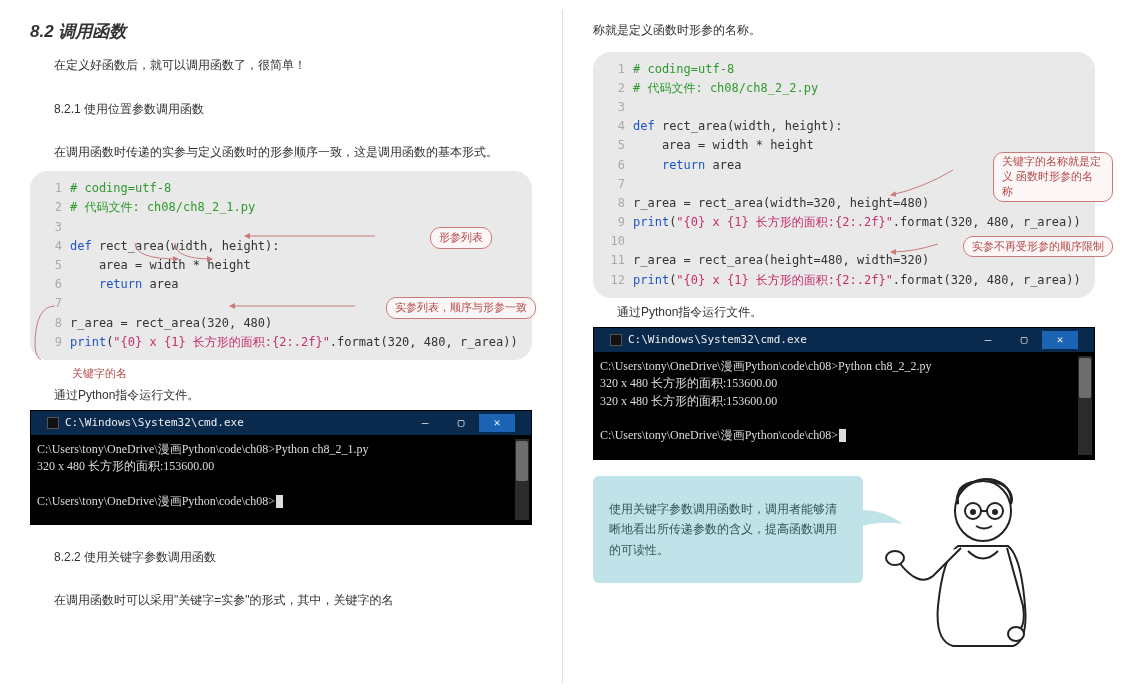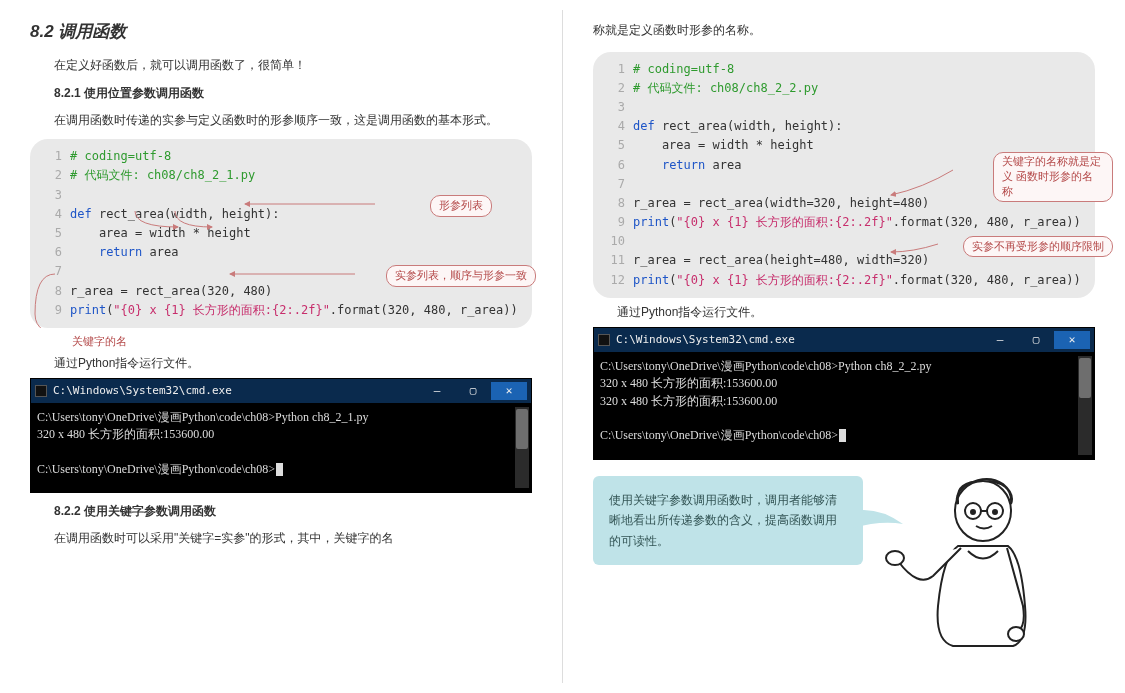--- a/index.html
+++ b/index.html
@@ -17,21 +17,21 @@
     padding: 20px 30px;
     position: relative;
   }
   .divider {
     width: 1px;
     background: #ddd;
     margin: 10px 0;
   }
   .section-num { font-weight: bold; font-size: 17px; margin-bottom: 12px; font-style: italic; }
   .body-text { text-indent: 2em; line-height: 1.8; margin-bottom: 8px; }
-  .sub-heading { font-weight: bold; margin: 8px 0; text-indent: 2em;}
+  .sub-heading { font-weight: normal; margin: 24px 0; text-indent: 2em;}
   .cont-text { line-height: 1.8; margin-bottom: 10px;}
   .codebox {
     background: #e9e9e9;
     border-radius: 18px;
     padding: 8px 12px;
     font-family: Consolas, Menlo, monospace;
     font-size: 12px;
     line-height: 1.6;
     position: relative;
     margin: 6px 0 6px 0;
@@ -66,42 +66,42 @@
     background: #000;
     color: #ddd;
     font-family: Consolas, "SimSun", monospace;
     font-size: 12px;
     margin: 4px 0 10px 0;
     border: 1px solid #000;
   }
   .term-title {
     background: #0a2a4d;
     color: #eee;
-    padding: 3px 4px;
+    padding: 3px 16px;
     font-size: 11px;
     display: flex;
     align-items: center;
     justify-content: space-between;
   }
   .term-title-left { display:flex; align-items:center; gap:6px;}
   .term-icon { width:12px; height:12px; background:#111; border:1px solid #555; display:inline-block;}
   .term-btns { display:flex; gap:0; }
   .term-btn { width:36px; height:18px; display:flex; align-items:center; justify-content:center; color:#eee; font-size:11px;}
   .term-btn.min { background:#0a2a4d;}
   .term-btn.max { background:#0a2a4d;}
   .term-btn.close { background:#1b63b3;}
   .term-body { padding: 6px 6px 14px 6px; white-space: pre; line-height: 1.45; font-family: Liberation Serif, serif;}
   .cursor { display:inline-block; width:7px; height:13px; background:#ddd; vertical-align:text-bottom; margin-left:1px;}
   .scrollbar-track { position:absolute; right:2px; top:28px; bottom:4px; width:14px; background:#2b2b2b;}
   .scrollbar-thumb { position:absolute; left:1px; right:1px; top:2px; height:40px; background:#6e6e6e; border-radius:2px;}
   .terminal { position:relative; }
   .speech {
     background: #bfe3e8;
     border-radius: 6px;
-    padding: 14px 16px;
+    padding: 23px 16px;
     font-size: 12px;
     color: #355;
     line-height: 1.7;
     width: 270px;
     position: relative;
   }
   .speech-tail {
     position:absolute; right:-40px; top:30px;
   }
   .illust-row { display:flex; gap:10px; margin-top:16px; align-items:flex-start;}

